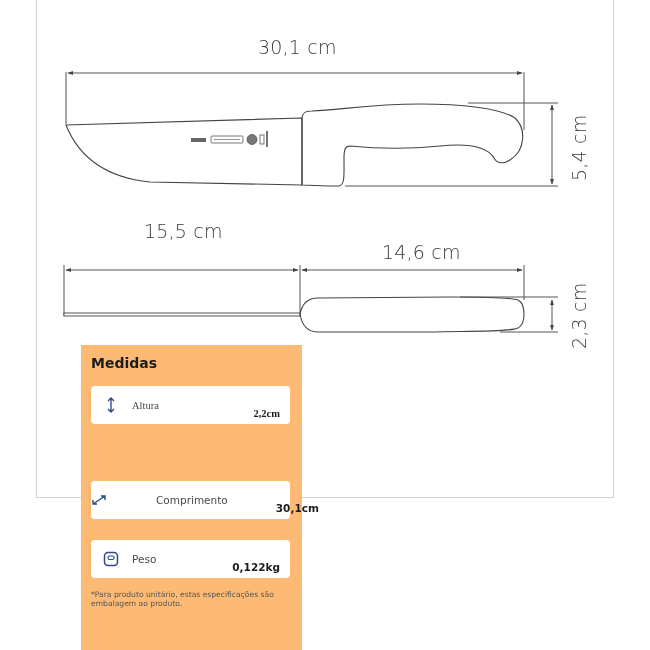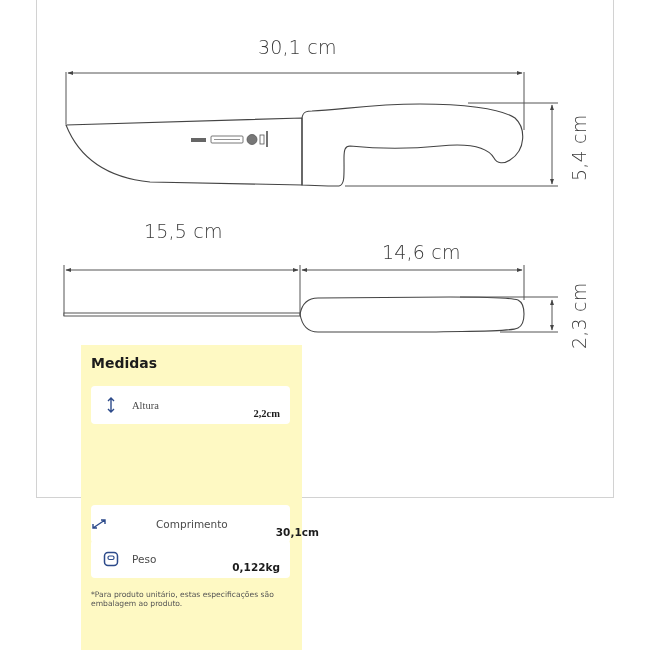--- a/index.html
+++ b/index.html
@@ -13,21 +13,21 @@
     }
     svg.drawing { position: absolute; left: 0; top: 0; }
     .dim-label {
       position: absolute; font-family: "DejaVu Sans", sans-serif; font-size: 19px; color: #3a3a3a;
       font-weight: 300; letter-spacing: 0.2px; white-space: nowrap;
     }
     .dim-label.vert { transform-origin: left top; transform: rotate(-90deg); }
 
     .card {
       position: absolute; left: 81px; top: 345px; width: 221px; height: 305px;
-      background: #fef9c3;
+      background: #fdba74;
     }
     .card-title {
       position: absolute; left: 10px; top: 10px; font-size: 14px; font-weight: bold; color: #1c1c1c;
       font-family: "DejaVu Sans", sans-serif;
     }
     .row {
       position: absolute; left: 10px; width: 199px; height: 38px; background: #ffffff;
       border-radius: 4px; display: flex; align-items: center; box-sizing: border-box;
     }
     .row .ico { width: 40px; display: flex; justify-content: center; align-items: center; color: #2c4a8a; }
@@ -105,21 +105,21 @@
     <span class="ico">
       <svg width="12" height="16" viewBox="0 0 12 16">
           <path d="M6,1 L6,15 M3,4 L6,1 L9,4 M3,12 L6,15 L9,12" stroke="#2c4a8a" stroke-width="1.4" fill="none"></path>
         </svg>
     </span>
     <span class="lbl">Altura</span>
     <span class="val">2,2cm</span>
   </div>
 
 
-  <div class="row" style="top:160px;gap:48px;">
+  <div class="row" style="top:136px;gap:48px;">
     <span class="ico">
       <svg width="16" height="12" viewBox="0 0 16 12">
           <path d="M2,10 L14,2 M2,6 L2,10 L6,10 M10,2 L14,2 L14,6" stroke="#2c4a8a" stroke-width="1.4" fill="none"></path>
         </svg>
     </span>
     <span class="lbl">Comprimento</span>
     <span class="val">30,1cm</span>
   </div>
 
   <div class="row" style="top:195px;">

